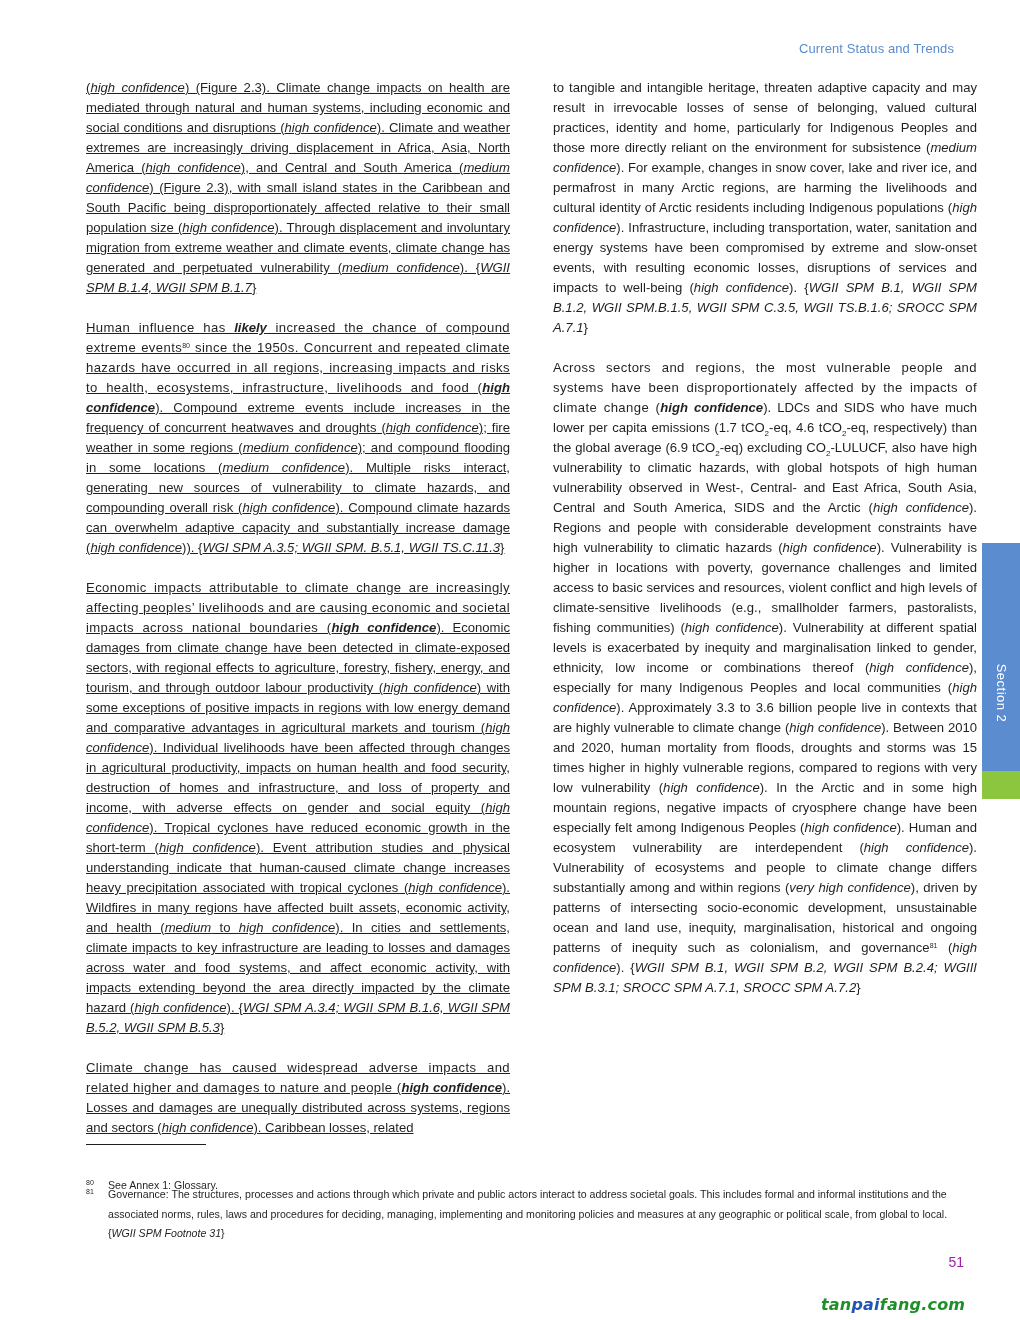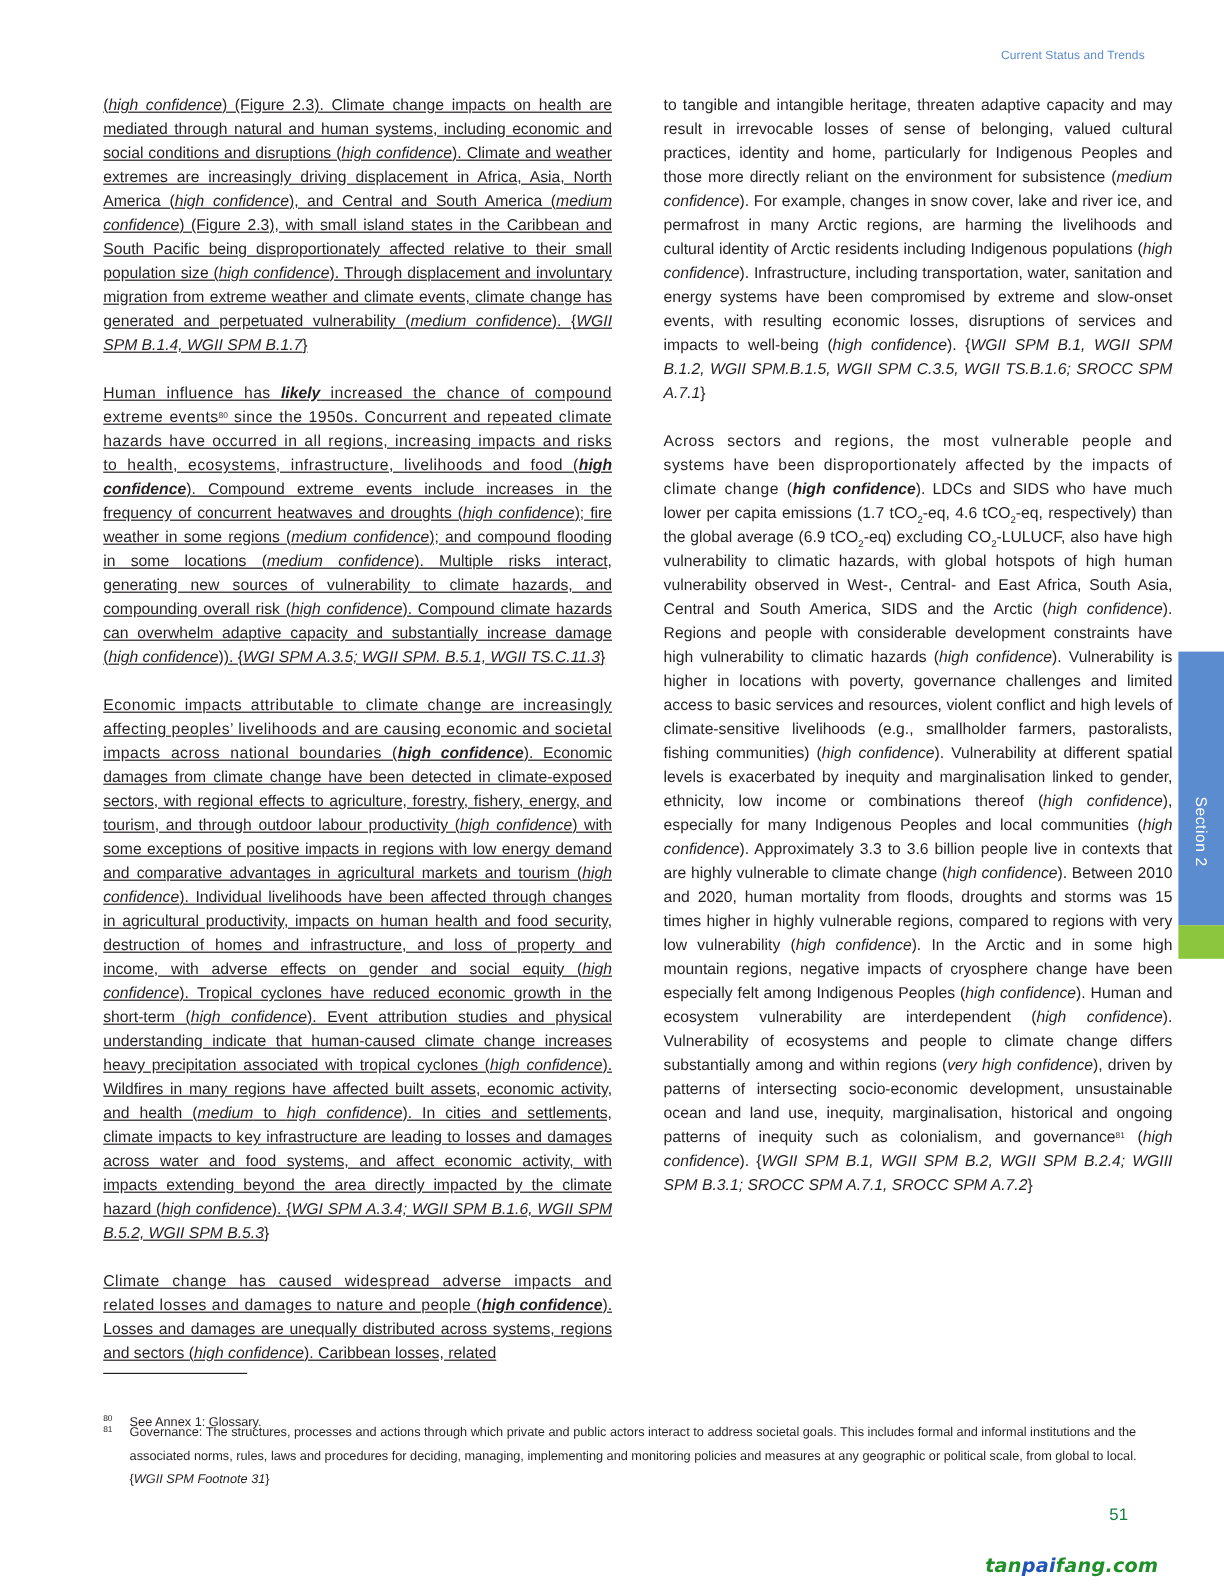--- a/index.html
+++ b/index.html
@@ -1,18 +1,18 @@
 <!DOCTYPE html>
 <html><head>
   <meta charset="utf-8">
   <style>
     html, body { margin:0; padding:0; background:#ffffff; }
     body { width:1020px; height:1320px; position:relative; overflow:hidden;
            font-family:"Liberation Sans", "DejaVu Sans", sans-serif; color:#231f20; }
-    .running-head { position:absolute; top:41px; right:66px; font-size:10px; color:#5b8ccf; letter-spacing:0.1px; }
+    .running-head { position:absolute; top:41px; right:66px; font-size:13px; color:#5b8ccf; letter-spacing:0.1px; }
     .col { position:absolute; top:78px; width:424px; font-size:13.1px; line-height:20px; text-align:justify;
            font-family:"Liberation Sans Narrow", "Liberation Sans", sans-serif; }
     .col p { margin:0 0 20px 0; }
     .col-left { left:86px;text-decoration:underline; }
     .col-right { left:529px;margin-left:24px; }
     .lead { letter-spacing:0.4px; }
     .ref { font-style:italic; }
     sup.fn { font-size:7px; line-height:0; vertical-align:4px; }
     sub { font-size:8px; line-height:0; }
     .side-tab { position:absolute; left:982px; top:543px; width:38px; height:228px; background:#5b8ccf; }
@@ -20,40 +20,40 @@
     .side-tab-label { position:absolute; left:982px; top:543px; width:38px; height:228px; }
     .side-tab-label span { position:absolute; left:50%; top:150px; transform:translate(-50%,-50%) rotate(90deg);
            color:#ffffff; font-size:13px; white-space:nowrap; letter-spacing:0.5px; }
     .fn-rule { position:absolute; left:86px; top:1144px; width:120px; height:1px; background:#231f20; }
     .footnote { position:absolute; left:86px; width:870px; font-size:10.6px; line-height:19.5px; color:#231f20;
            font-family:"Liberation Sans Narrow", "Liberation Sans", sans-serif; }
     .footnote .num { position:absolute; left:0; top:0; font-size:7px; line-height:14px; }
     .footnote .text { margin-left:22px; display:block; }
     .fn80 { top:1176px; }
     .fn81 { top:1185px; }
-    .page-number { position:absolute; right:80px; top:1254px; font-size:14px; color:#15803d; }
+    .page-number { position:absolute; right:56px; top:1254px; font-size:14px; color:#a21caf; }
     .watermark { position:absolute; left:821px; top:1289px; height:24px; display:flex; align-items:center; gap:6px;flex-direction:column; }
     .wm-logo { width:20px; height:20px; border-radius:50%; background:#2f8f3a; position:relative; }
     .wm-logo::after { content:""; position:absolute; left:5px; top:4px; width:6px; height:11px; border:2px solid #fff; border-right:none; border-bottom:none; border-radius:3px 0 0 0; }
     .wm-text { font-family:"DejaVu Sans", sans-serif; font-weight:bold; font-style:italic; font-size:16px; color:#1f8f28; letter-spacing:0.2px; }
     .wm-text .mid { color:#2055b8; }
   </style>
 </head>
 <body>
 
 <div class="running-head">Current Status and Trends</div>
 
 <div class="col col-left">
   <p>(<i>high confidence</i><span>) (Figure 2.3). Climate change impacts on health are mediated through natural and human systems, including economic and social conditions and disruptions (</span><i>high confidence</i><span>). Climate and weather extremes are increasingly driving displacement in Africa, Asia, North America (</span><i>high confidence</i><span>), and Central and South America (</span><i>medium confidence</i><span>) (Figure 2.3), with small island states in the Caribbean and South Pacific being disproportionately affected relative to their small population size (</span><i>high confidence</i><span>). Through displacement and involuntary migration from extreme weather and climate events, climate change has generated and perpetuated vulnerability (</span><i>medium confidence</i><span>). {</span><span class="ref">WGII SPM B.1.4, WGII SPM B.1.7</span><span>}</span></p>
 
   <p><span class="lead">Human influence has </span><b><i>likely</i></b><span class="lead"> increased the chance of compound extreme events</span><sup class="fn">80</sup><span class="lead"> since the 1950s. Concurrent and repeated climate hazards have occurred in all regions, increasing impacts and risks to health, ecosystems, infrastructure, livelihoods and food (</span><b><i>high confidence</i></b><span>). Compound extreme events include increases in the frequency of concurrent heatwaves and droughts (</span><i>high confidence</i><span>); fire weather in some regions (</span><i>medium confidence</i><span>); and compound flooding in some locations (</span><i>medium confidence</i><span>). Multiple risks interact, generating new sources of vulnerability to climate hazards, and compounding overall risk (</span><i>high confidence</i><span>). Compound climate hazards can overwhelm adaptive capacity and substantially increase damage (</span><i>high confidence</i><span>)). {</span><span class="ref">WGI SPM A.3.5; WGII SPM. B.5.1, WGII TS.C.11.3</span><span>}</span></p>
 
   <p><span class="lead">Economic impacts attributable to climate change are increasingly affecting peoples’ livelihoods and are causing economic and societal impacts across national boundaries (</span><b><i>high confidence</i></b><span>). Economic damages from climate change have been detected in climate-exposed sectors, with regional effects to agriculture, forestry, fishery, energy, and tourism, and through outdoor labour productivity (</span><i>high confidence</i><span>) with some exceptions of positive impacts in regions with low energy demand and comparative advantages in agricultural markets and tourism (</span><i>high confidence</i><span>). Individual livelihoods have been affected through changes in agricultural productivity, impacts on human health and food security, destruction of homes and infrastructure, and loss of property and income, with adverse effects on gender and social equity (</span><i>high confidence</i><span>). Tropical cyclones have reduced economic growth in the short-term (</span><i>high confidence</i><span>). Event attribution studies and physical understanding indicate that human-caused climate change increases heavy precipitation associated with tropical cyclones (</span><i>high confidence</i><span>). Wildfires in many regions have affected built assets, economic activity, and health (</span><i>medium</i><span> to </span><i>high confidence</i><span>). In cities and settlements, climate impacts to key infrastructure are leading to losses and damages across water and food systems, and affect economic activity, with impacts extending beyond the area directly impacted by the climate hazard (</span><i>high confidence</i><span>). {</span><span class="ref">WGI SPM A.3.4; WGII SPM B.1.6, WGII SPM B.5.2, WGII SPM B.5.3</span><span>}</span></p>
 
-  <p><span class="lead">Climate change has caused widespread adverse impacts and related losses and damages to nature and people (</span><b><i>high confidence</i></b><span>). Losses and damages are unequally distributed across systems, regions and sectors (</span><i>high confidence</i><span>). Caribbean losses, related</span></p>
+  <p><span class="lead">Climate change has caused widespread adverse impacts and related higher and damages to nature and people (</span><b><i>high confidence</i></b><span>). Losses and damages are unequally distributed across systems, regions and sectors (</span><i>high confidence</i><span>). Caribbean losses, related</span></p>
 </div>
 
 <div class="col col-right">
   <p><span>to tangible and intangible heritage, threaten adaptive capacity and may result in irrevocable losses of sense of belonging, valued cultural practices, identity and home, particularly for Indigenous Peoples and those more directly reliant on the environment for subsistence (</span><i>medium confidence</i><span>). For example, changes in snow cover, lake and river ice, and permafrost in many Arctic regions, are harming the livelihoods and cultural identity of Arctic residents including Indigenous populations (</span><i>high confidence</i><span>). Infrastructure, including transportation, water, sanitation and energy systems have been compromised by extreme and slow-onset events, with resulting economic losses, disruptions of services and impacts to well-being (</span><i>high confidence</i><span>). {</span><span class="ref">WGII SPM B.1, WGII SPM B.1.2, WGII SPM.B.1.5, WGII SPM C.3.5, WGII TS.B.1.6; SROCC SPM A.7.1</span><span>}</span></p>
 
   <p><span class="lead">Across sectors and regions, the most vulnerable people and systems have been disproportionately affected by the impacts of climate change (</span><b><i>high confidence</i></b><span>). LDCs and SIDS who have much lower per capita emissions (1.7 tCO</span><sub>2</sub><span>-eq, 4.6 tCO</span><sub>2</sub><span>-eq, respectively) than the global average (6.9 tCO</span><sub>2</sub><span>-eq) excluding CO</span><sub>2</sub><span>-LULUCF, also have high vulnerability to climatic hazards, with global hotspots of high human vulnerability observed in West-, Central- and East Africa, South Asia, Central and South America, SIDS and the Arctic (</span><i>high confidence</i><span>). Regions and people with considerable development constraints have high vulnerability to climatic hazards (</span><i>high confidence</i><span>). Vulnerability is higher in locations with poverty, governance challenges and limited access to basic services and resources, violent conflict and high levels of climate-sensitive livelihoods (e.g., smallholder farmers, pastoralists, fishing communities) (</span><i>high confidence</i><span>). Vulnerability at different spatial levels is exacerbated by inequity and marginalisation linked to gender, ethnicity, low income or combinations thereof (</span><i>high confidence</i><span>), especially for many Indigenous Peoples and local communities (</span><i>high confidence</i><span>). Approximately 3.3 to 3.6 billion people live in contexts that are highly vulnerable to climate change (</span><i>high confidence</i><span>). Between 2010 and 2020, human mortality from floods, droughts and storms was 15 times higher in highly vulnerable regions, compared to regions with very low vulnerability (</span><i>high confidence</i><span>). In the Arctic and in some high mountain regions, negative impacts of cryosphere change have been especially felt among Indigenous Peoples (</span><i>high confidence</i><span>). Human and ecosystem vulnerability are interdependent (</span><i>high confidence</i><span>). Vulnerability of ecosystems and people to climate change differs substantially among and within regions (</span><i>very high confidence</i><span>), driven by patterns of intersecting socio-economic development, unsustainable ocean and land use, inequity, marginalisation, historical and ongoing patterns of inequity such as colonialism, and governance</span><sup class="fn">81</sup><span> (</span><i>high confidence</i><span>). {</span><span class="ref">WGII SPM B.1, WGII SPM B.2, WGII SPM B.2.4; WGIII SPM B.3.1; SROCC SPM A.7.1, SROCC SPM A.7.2</span><span>}</span></p>
 </div>
 
 <div class="side-tab"></div>
 <div class="side-tab-accent"></div>

